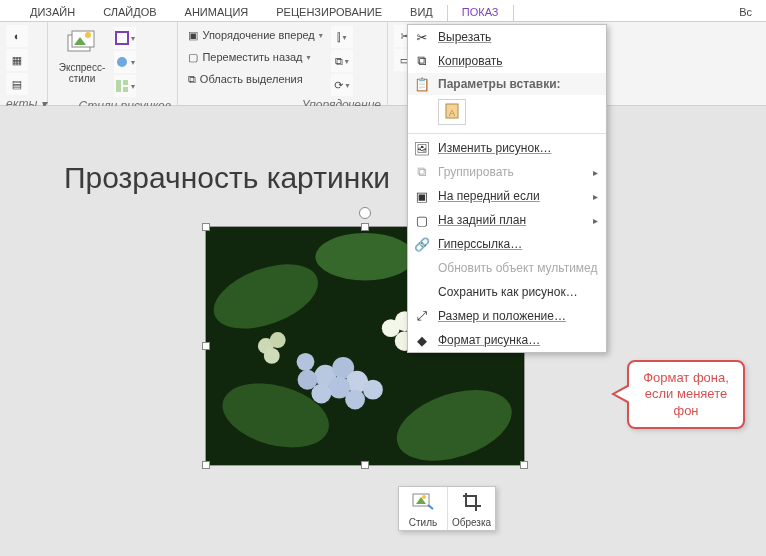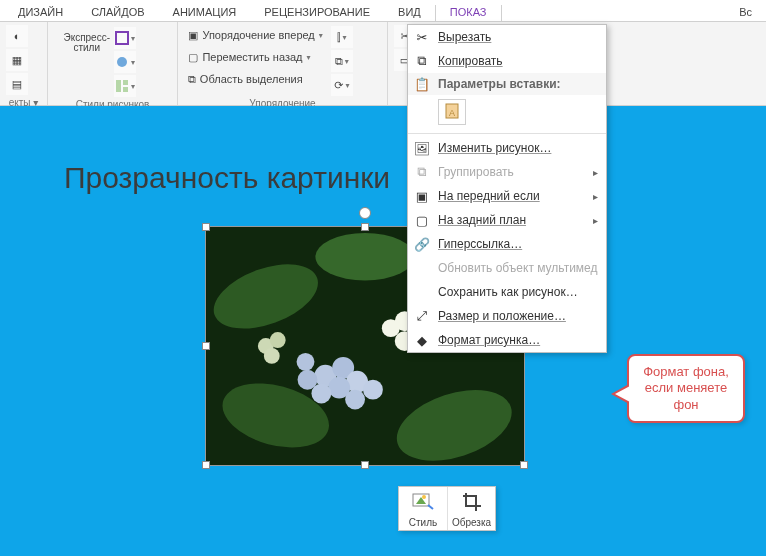--- a/index.html
+++ b/index.html
@@ -11,21 +11,21 @@
     width: 766px;
     height: 556px;
     overflow: hidden;
     position: relative;
   }
   
   .tabs {
     display: flex;
     align-items: flex-end;
     height: 22px;
-    padding-left: 4px;
+    padding-left: 16px;
     border-bottom: 1px solid #d0d0d0;
     background: #fff;
   }
   .tab {
     padding: 3px 14px 3px 14px;
     color: #444;
     font-size: 11px;
     cursor: pointer;
   }
   .tab.active { color: #7d3fb5; }
@@ -41,59 +41,60 @@
   }
   .group {
     display: flex;
     flex-direction: column;
     justify-content: space-between;
     padding: 3px 6px 1px 6px;
     border-right: 1px solid #d8d8d8;
   }
   .group-body { display: flex; align-items: flex-start; gap: 4px; flex: 1; }
   .group-label {
-    text-align: center;
-    font-size: 10px;
+    text-align: right;
+    font-size: 12px;
     color: #6f6f6f;
     padding-top: 2px;
     white-space: nowrap;
+    font-style: italic;
   }
   .col { display: flex; flex-direction: column; gap: 2px; }
   .smallbtn {
     width: 22px; height: 22px;
     background: #fafafa;
     border: 1px solid transparent;
     display: flex; align-items: center; justify-content: center;
     font-size: 11px;
   }
   .widebtn {
     height: 20px;
     padding: 0 4px;
     display: flex;
     align-items: center;
     gap: 4px;
     white-space: nowrap;
     font-size: 11px;
   }
   .bigbtn {
     width: 56px;
-    display: flex; flex-direction: row; align-items: center; justify-content: flex-end;
-    gap: 12px;
+    display: flex; flex-direction: column; align-items: center; justify-content: flex-start;
+    gap: 4px;
     padding: 2px 0;
   }
   .bigbtn .ic { width: 32px; height: 32px; display:flex; align-items:center; justify-content:center;}
   .bigbtn span { font-size: 10px; text-align: center; line-height: 1.05; }
   .dd::after { content: "▾"; font-size: 8px; margin-left: 2px; color: #777; }
 
   
   .slide-area {
     position: relative;
     width: 100%;
     height: 450px;
-    background: #0ea5e9;
+    background: #e5e5e5;
   }
   .title-text {
     position: absolute;
     left: 64px;
     top: 55px;
     font-size: 30px;
     color: #3b3b3b;
     font-family: "Calibri Light", "Segoe UI", sans-serif;
     font-weight: 300;
   }
@@ -182,20 +183,21 @@
   .callout .box {
     background:#fff;
     border:2px solid #d85050;
     border-radius:8px;
     padding: 8px 6px;
     text-align:center;
     color:#d85050;
     font-size:13px;
     line-height:1.25;
     box-shadow: 2px 2px 5px rgba(0,0,0,0.15);
+    margin-top: 6px;
   }
   .callout .tail {
     position:absolute;
     left:-16px; top:30px;
     width:0;height:0;
     border-top:10px solid transparent;
     border-bottom:10px solid transparent;
     border-right:18px solid #d85050;
   }
   .callout .tail-in {

